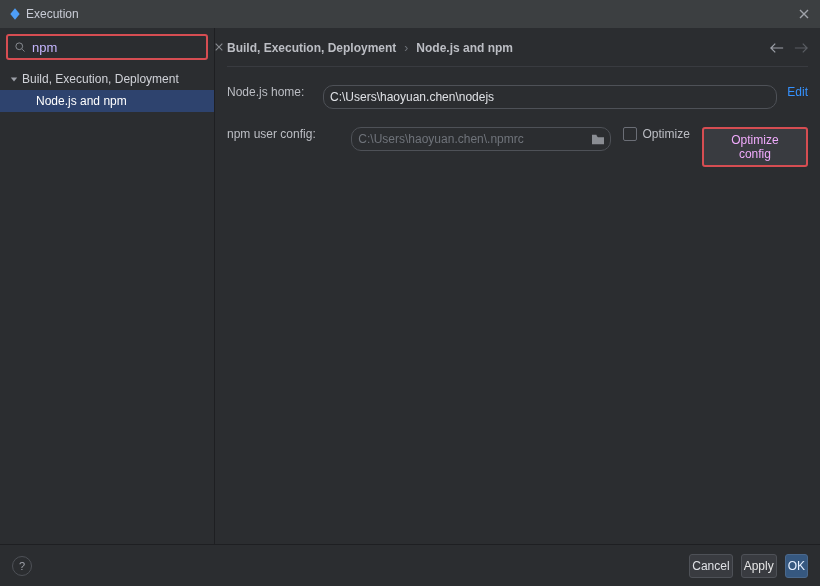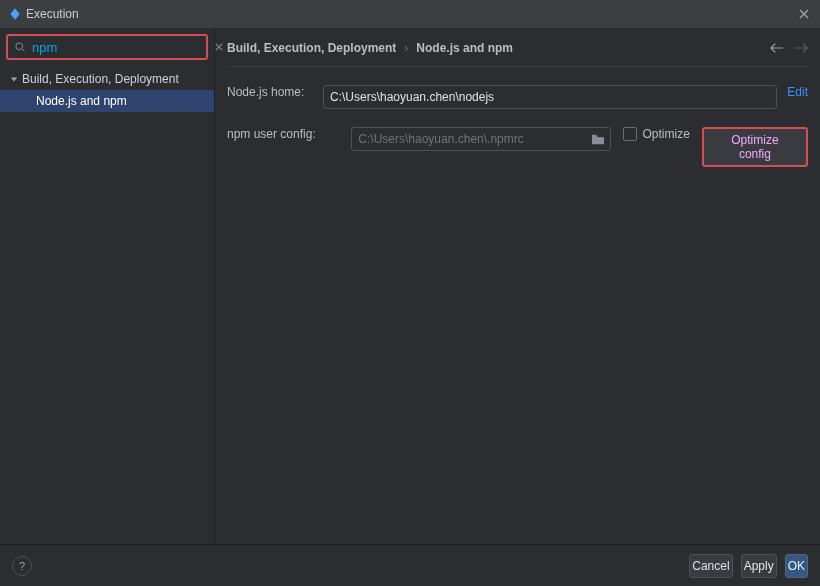--- a/index.html
+++ b/index.html
@@ -10,39 +10,39 @@
   .titlebar .title { font-size: 12px; color: #c9ccd6; flex: 0 0 auto; margin-left: 4px; }
   .titlebar .logo { width: 14px; height: 14px; display: flex; align-items: center; justify-content: center; }
   .titlebar .spacer { flex: 1; }
   .titlebar .close { width: 16px; height: 16px; display: flex; align-items: center; justify-content: center; color: #a0a3aa; cursor: pointer; }
   
   .body { flex: 1; display: flex; min-height: 0; }
   .sidebar { width: 215px; background: #2b2d30; border-right: 1px solid #1e1f22; display: flex; flex-direction: column; }
   .search-wrap { padding: 6px; }
   .search { position: relative; display: flex; align-items: center; background: #2b2d30; border: 2px solid #d64d52; border-radius: 3px; height: 26px; padding: 0 6px; }
   .search .search-icon { width: 14px; height: 14px; color: #8a8d93; display: flex; align-items: center; justify-content: center; }
-  .search input { flex: 1; background: transparent; border: none; outline: none; color: #0ea5e9; font-size: 13px; padding: 0 6px; }
+  .search input { flex: 1; background: transparent; border: none; outline: none; color: #c4b5fd; font-size: 13px; padding: 0 6px; }
   .search .clear { width: 14px; height: 14px; color: #8a8d93; display: flex; align-items: center; justify-content: center; cursor: pointer; }
   .tree { padding: 2px 0; }
   .tree-item { display: flex; align-items: center; height: 22px; padding-left: 8px; cursor: pointer; color: #d0d2d8; }
   .tree-item .chevron { width: 12px; display:flex; justify-content:center; color: #9da0a8; margin-right: 2px; }
   .tree-child { display: flex; align-items: center; height: 22px; padding-left: 36px; cursor: pointer; }
   .tree-child.selected { background: #2e436e; color: #ffffff; }
   
   .main { flex: 1; display: flex; flex-direction: column; padding: 8px 12px 0 12px; min-width: 0; }
   .breadcrumb-row { display: flex; align-items: center; height: 24px; }
   .breadcrumbs { display: flex; align-items: center; gap: 8px; color: #bcbec4; font-weight: 600; font-size: 12px; }
   .breadcrumbs .sep { color: #6f737a; font-weight: normal; }
   .breadcrumb-row .nav { margin-left: auto; display: flex; gap: 10px; }
   .breadcrumb-row .nav span { color: #9da0a8; cursor: pointer; display:flex; align-items:center; }
   .breadcrumb-row .nav span.disabled { color: #5a5d63; cursor: default; }
   .divider { height: 1px; background: #393b40; margin: 6px 0 10px 0; }
   .form-row { display: flex; align-items: flex-start; margin-bottom: 10px; margin-top: 8px; }
   .form-label { width: 96px; color: #bcbec4; font-size: 12px; }
-  .text-input { background: #2b2d30; border: 1px solid #4e5157; border-radius: 3px; height: 24px; color: #dfe1e5; padding: 0 6px; font-size: 12px; outline: none; }
+  .text-input { background: #2b2d30; border: 1px solid #4e5157; border-radius: 10px; height: 24px; color: #dfe1e5; padding: 0 6px; font-size: 12px; outline: none; }
   .text-input::placeholder { color: #6f737a; }
   .edit-link { color: #3592ff; margin-left: 10px; cursor: pointer; font-size: 12px; }
   .path-input { position: relative; display: flex; align-items: center; padding-left: 29px; }
   .path-input .folder-icon { position: absolute; right: 6px; color: #8a8d93; display:flex; align-items:center; cursor:pointer; }
   .checkbox { display: flex; align-items: center; margin-left: 12px; cursor: pointer; }
   .checkbox .box { width: 14px; height: 14px; border: 1px solid #6b6e76; border-radius: 2px; background: #2b2d30; margin-right: 6px; }
   .opt-btn { margin-left: 12px; border: 2px solid #d64d52; background: #393b40; color: #f0abfc; border-radius: 3px; padding: 4px 10px; cursor: pointer; font-size: 12px; }
   
   .footer { height: 42px; border-top: 1px solid #1e1f22; display: flex; align-items: center; padding: 0 12px; }
   .help { width: 20px; height: 20px; border: 1px solid #4e5157; border-radius: 50%; display: flex; align-items: center; justify-content: center; color: #9da0a8; cursor: pointer; font-size: 11px; }

